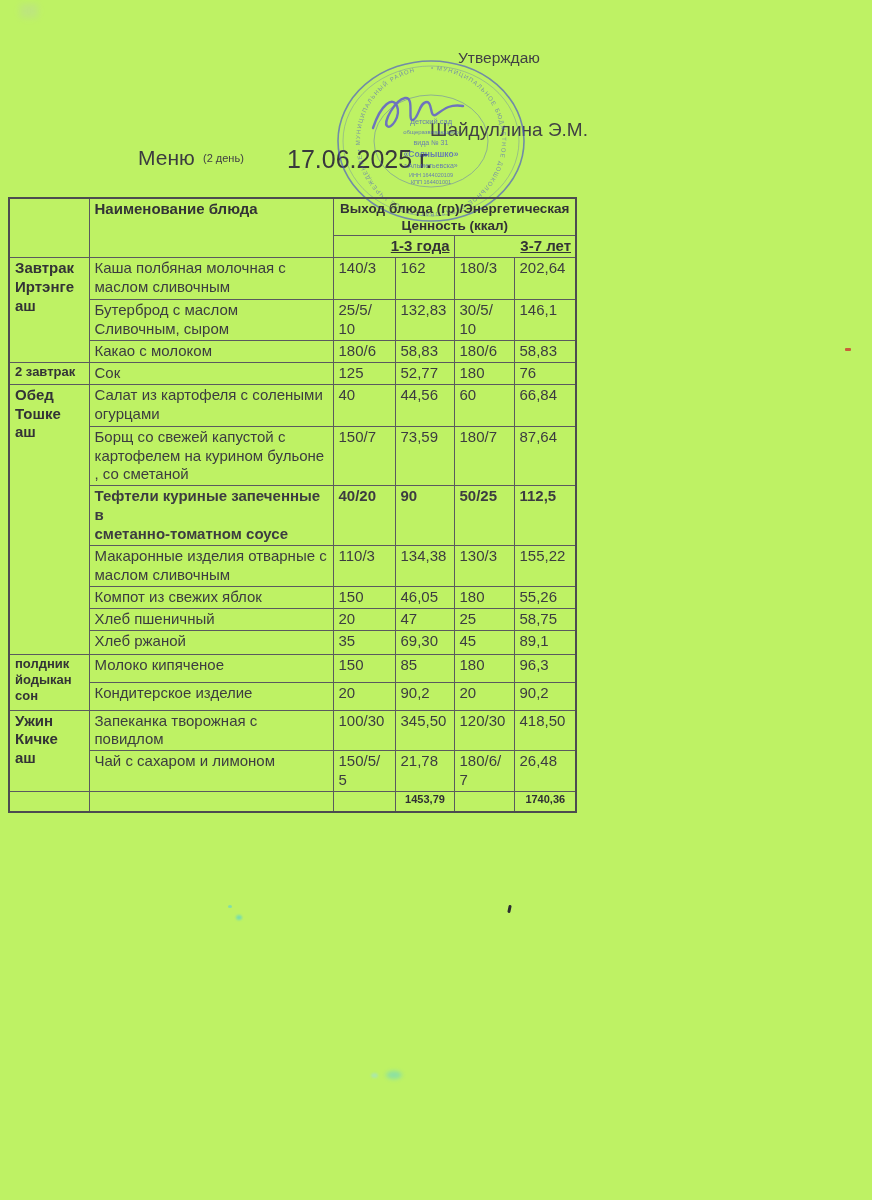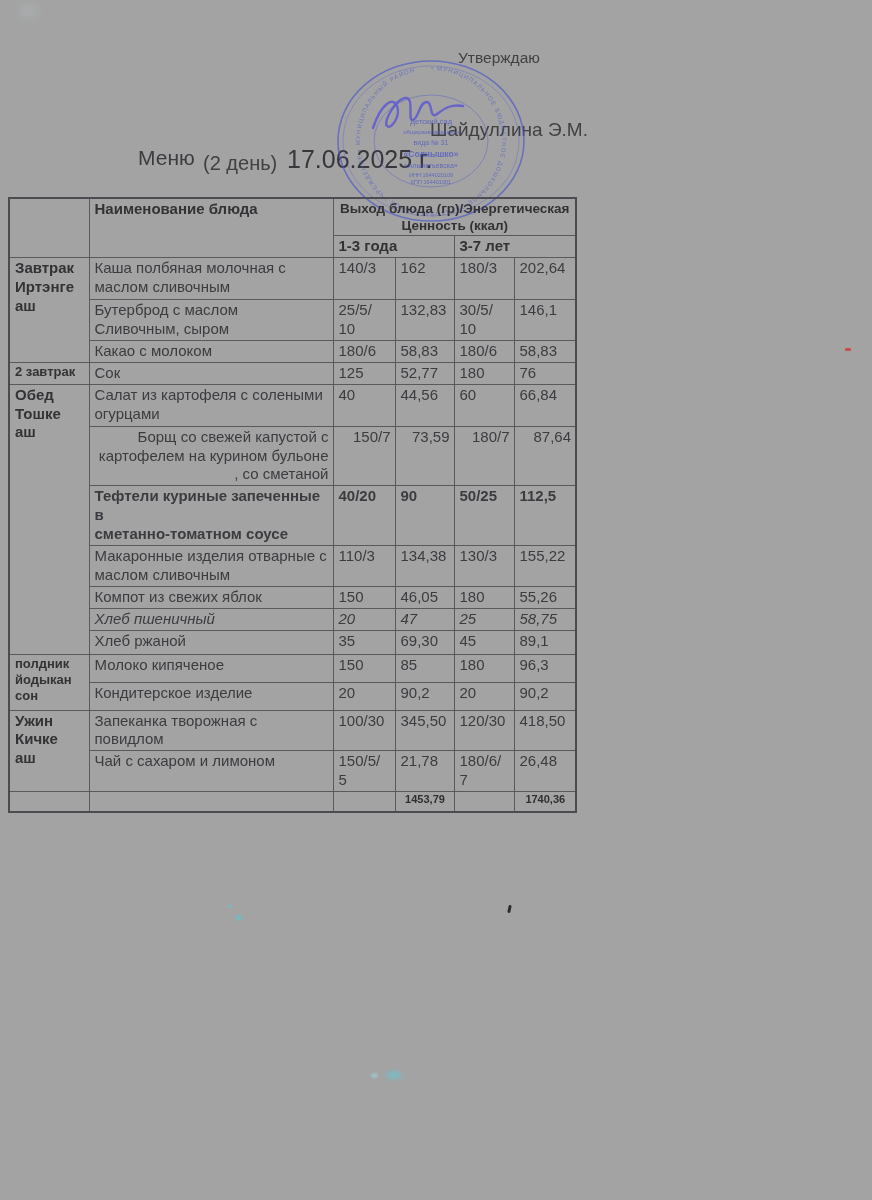--- a/index.html
+++ b/index.html
@@ -4,29 +4,29 @@
 <style>
   html, body { margin: 0; padding: 0; }
   body {
     width: 872px; height: 1200px;
     background: #fbfbfa;
     font-family: "Liberation Sans", sans-serif;
     color: #3f3f42;
     position: relative;
     overflow: hidden;
   }
-  .page { position: absolute; inset: 0; background: #a3a3a3; }
+  .page { position: absolute; inset: 0; background: #bef264; }
 
   
   .hline { position: absolute; white-space: pre; color: #414144; }
   .approve        { left: 458px; top: 49px;  font-size: 15.5px; }
   .head-position  { left: 243px; top: 87px;  font-size: 15.5px; }
   .head-name      { left: 430px; top: 119px; font-size: 19px; text-align: right; }
   .menu-title     { left: 138px; top: 146px; font-size: 21px; color: #3c3c40;}
-  .menu-day       { left: 203px; top: 152px; font-size: 20px; }
+  .menu-day       { left: 203px; top: 152px; font-size: 11px; }
   .menu-date      { left: 287px; top: 145px; font-size: 25px; color: #38383c;}
 
   
   .stamp { position: absolute; left: 333px; top: 56px; width: 196px; height: 170px; opacity: 0.88; }
 
   
   table.menu {
     position: absolute; left: 8px; top: 197px;
     border-collapse: collapse;
     table-layout: fixed;
@@ -42,27 +42,27 @@
     line-height: 1.26;
     overflow: hidden;
   }
   table.menu { border: 2px solid #4c4c50; }
   td.meal  { font-weight: bold; color: #333336; }
   td.meal.small { font-size: 13px; }
   td.dish  { padding-left: 7px; }
   td.num   { padding-left: 5px; }
   td.hdr-dish { font-weight: bold; vertical-align: top; padding-top: 3px; padding-left: 7px; color: #333336;}
   td.hdr-out  { font-weight: bold; text-align: center; font-size: 13.5px; vertical-align: top; padding-top: 2px; color: #333336;}
-  td.hdr-age  { font-weight: bold; text-align: left; font-size: 15px; color: #333336;}
+  td.hdr-age  { font-weight: bold; text-align: right; font-size: 15px; color: #333336; text-decoration: underline;}
   td.total { font-weight: bold; text-align: center; font-size: 11px; padding-top: 3px; color: #2f2f33;}
   tr.r-h1 { height: 31px; }  tr.r-h2 { height: 22px; }
   tr.r1 { height: 42px; }  tr.r2 { height: 38px; }  tr.r3 { height: 19px; margin-top: 34px; }
-  tr.r4 { height: 22px; }  tr.r5 { height: 42px; }  tr.r6 { height: 55px; text-align: right; }
+  tr.r4 { height: 22px; }  tr.r5 { height: 42px; }  tr.r6 { height: 55px; }
   tr.r7 { height: 38px; font-weight: bold; }  tr.r8 { height: 38px; }  tr.r9 { height: 19px; }
-  tr.r10 { height: 19px; font-style: italic; } tr.r11 { height: 24px; } tr.r12 { height: 28px; }
+  tr.r10 { height: 19px; } tr.r11 { height: 24px; } tr.r12 { height: 28px; }
   tr.r13 { height: 28px; margin-top: 16px; } tr.r14 { height: 20px; } tr.r15 { height: 37px; }
   tr.r16 { height: 20px; }
 
   
   .speck { position: absolute; border-radius: 50%; }
   .speck-cyan1 { left: 228px; top: 905px; width: 4px; height: 3px; background: #55cede; opacity:.55; }
   .speck-cyan2 { left: 236px; top: 915px; width: 6px; height: 5px; background: #49cfe0; opacity:.6; filter: blur(1px);}
   .speck-cyan3 { left: 386px; top: 1071px; width: 16px; height: 8px; background: #58cfe2; opacity:.5; filter: blur(2px);}
   .speck-cyan4 { left: 371px; top: 1073px; width: 7px; height: 5px; background: #9adfe8; opacity:.5; filter: blur(1px);}
   .mark-dark { position:absolute; left: 508px; top: 905px; width: 3px; height: 8px; background:#2c2c30; border-radius:2px; transform: rotate(12deg); }

